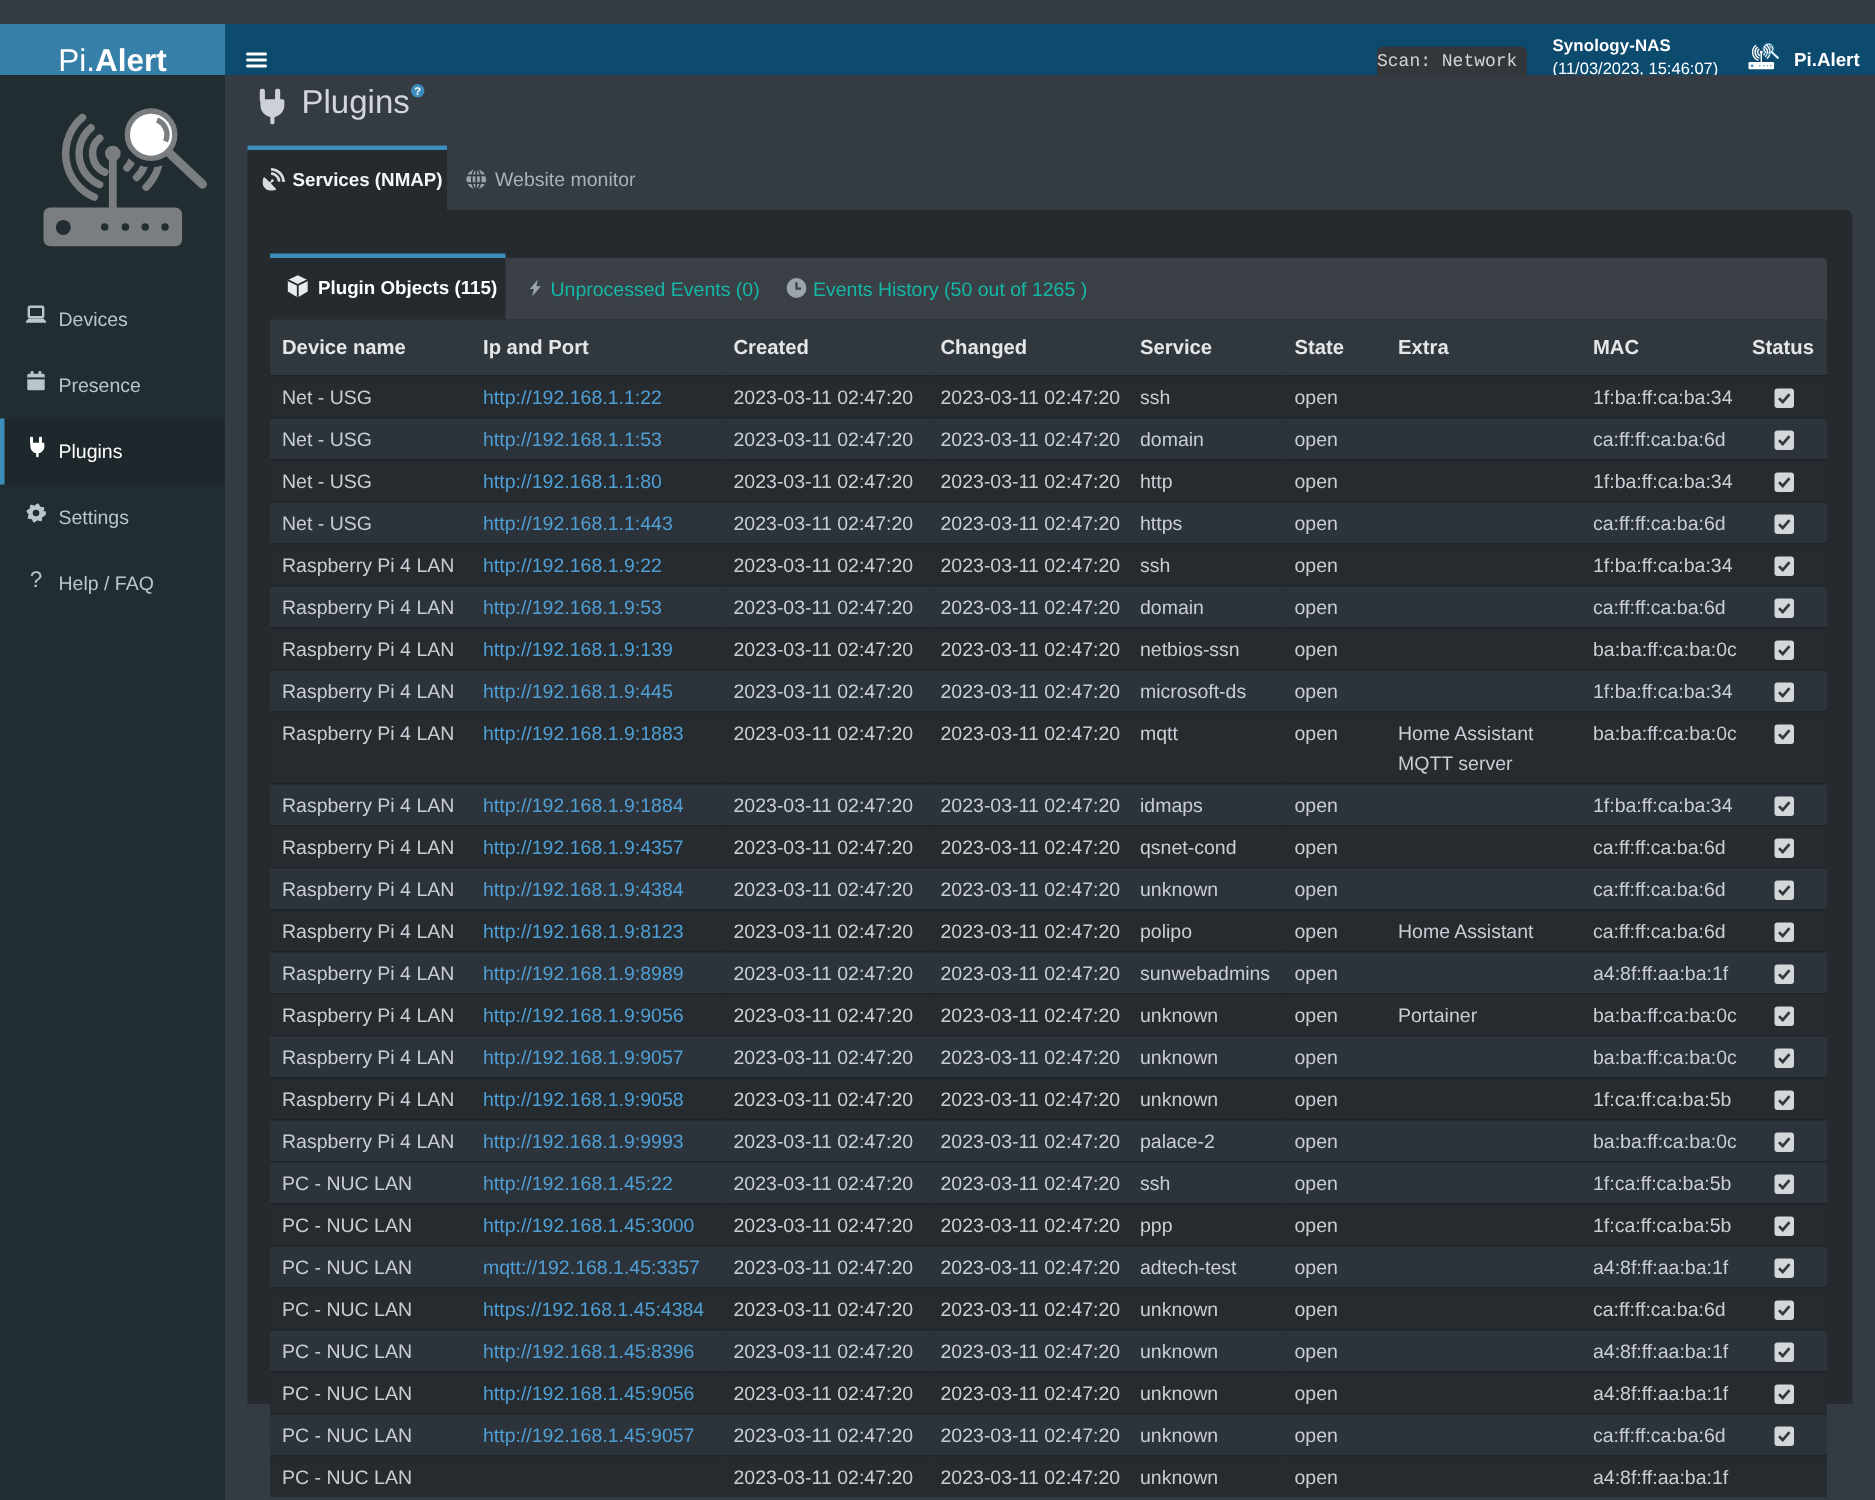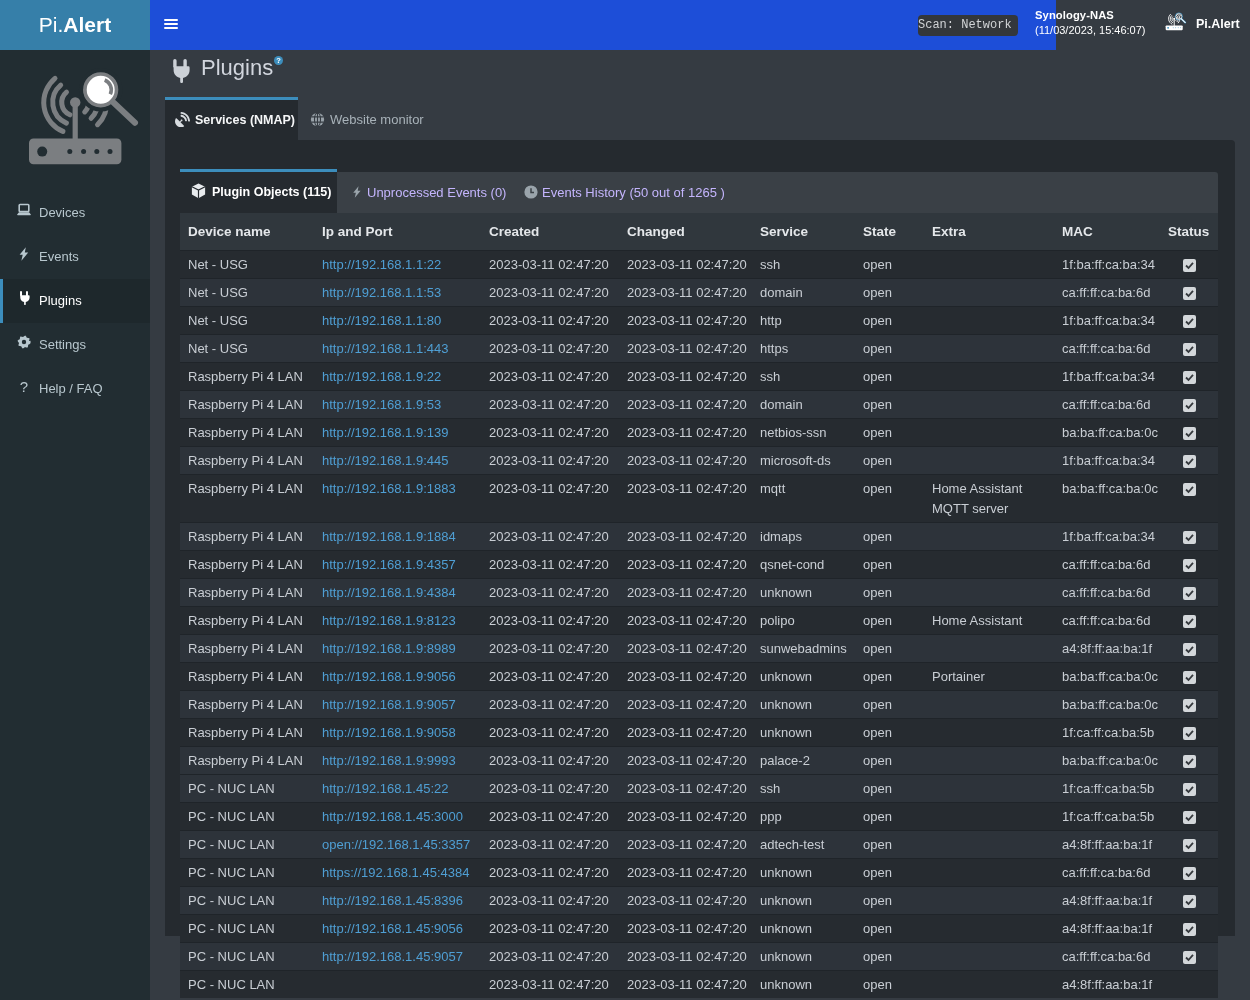--- a/index.html
+++ b/index.html
@@ -1,20 +1,20 @@
 <!DOCTYPE html>
 <html><head>
 <meta charset="utf-8">
 <style>
 * { margin:0; padding:0; box-sizing:border-box; }
 html,body { width:1250px; height:1000px; overflow:hidden; }
 body { font-family:"Liberation Sans", sans-serif; background:#353b42; position:relative; }
 
 
-.navbar { position:absolute; top:0; left:0; width:1056px; height:50px; background:#1d4ed8; }
+.navbar { position:absolute; top:16px; left:0; width:1250px; height:50px; background:#0c4a6e; }
 .logo { position:absolute; top:0; left:0; width:150px; height:50px; background:#367fa9; color:#fff; font-size:21px; text-align:center; line-height:50px; }
 .logo b { font-weight:bold; }
 .hamb { position:absolute; left:164px; top:19px; width:14px; height:12px; }
 .hamb span { display:block; height:2px; background:#fff; margin-bottom:2px; border-radius:1px;}
 .scanbox { position:absolute; left:918px; top:15px; width:100px; height:21px; background:#33373b; border-radius:4px; color:#d2d4d6; font-family:"Liberation Mono", monospace; font-size:12px; line-height:21px; }
 .nasinfo { position:absolute; left:1035px; top:8px; color:#fff; font-size:11px; line-height:15px; white-space:nowrap; }
 .nasinfo b { font-size:11.2px; letter-spacing:0.1px; }
 .nav-right { position:absolute; left:1164px; top:10px; color:#fff; }
 .nav-right .pa { position:absolute; left:32px; top:7px; font-weight:bold; font-size:12.5px; white-space:nowrap; }
 
@@ -36,21 +36,21 @@
 .otab2 { position:absolute; left:160px; top:50px; width:145px; height:40px; color:#a8b2b9; font-size:13px; line-height:40px; white-space:nowrap; }
 
 
 .opanel { position:absolute; left:15px; top:90px; width:1070px; height:796px; background:#252a2f; border-radius:0 4px 0 0;padding-left:34px; }
 
 
 .iwidget { position:absolute; left:15px; top:29px; width:1038px; height:831px; }
 .inav { position:absolute; left:0; top:0; width:1038px; height:44px; }
 .inav .band { position:absolute; left:156px; top:3px; width:882px; height:41px; background:#3a4046; border-radius:0 3px 0 0; }
 .itab-active { position:absolute; left:0; top:0; width:157px; height:44px; background:#252a2f; border-top:3px solid #3c8dbc; color:#fff; font-weight:bold; font-size:12.5px; line-height:40px; padding-left:11px; white-space:nowrap; }
-.itab { position:absolute; top:3px; height:41px; color:#c4b5fd; font-size:13px; line-height:41px; white-space:nowrap; }
+.itab { position:absolute; top:3px; height:41px; color:#14b8a6; font-size:13px; line-height:41px; white-space:nowrap; }
 .itab2 { left:171px; }
 .itab3 { left:344px; }
 
 
 table.dt { position:absolute; left:0; top:44px; width:1038px; border-collapse:separate; border-spacing:0; table-layout:fixed; font-size:13px; color:#c9ced4; }
 table.dt th { background:#30373d; color:#e4e7ea; font-size:13.5px; font-weight:bold; text-align:left; height:37px; padding:0 0 0 8px; }
 table.dt td { vertical-align:top; padding:3.5px 0 3.5px 8px; line-height:20px; border-top:1px solid #1f2429; white-space:nowrap; overflow:hidden; }
 table.dt tr.odd td { background:#262b30; }
 table.dt tr.even td { background:#2d333a; }
 table.dt a { color:#4f9fd4; text-decoration:none; }
@@ -114,22 +114,25 @@
       <circle cx="80.7" cy="32.8" r="15.8" fill="#ffffff" stroke="#7b7e81" stroke-width="3.6"></circle>
       <path d="M84.7 23.0 A10.6 10.6 0 0 1 90.3 37.3" stroke="#7b7e81" stroke-width="3.6" fill="none"></path>
       <path d="M92.7 44.8 L115.0 65.8" stroke="#7b7e81" stroke-width="6" stroke-linecap="round" fill="none"></path>
     </svg>
   <div class="menu">
     <a href="#"><span class="mi"><svg width="14" height="14" viewBox="0 0 14 14">
             <rect x="2.2" y="1.5" width="9.6" height="7" rx="0.8" fill="none" stroke="currentColor" stroke-width="1.6"></rect>
             <path d="M0.3 11.2 L2 9.3 h10 l1.7 1.9 a0.6 0.6 0 0 1-0.5 1 H0.8 a0.6 0.6 0 0 1-0.5-1 z" fill="currentColor"></path>
           </svg></span>Devices</a>
     <a href="#"><span class="mi"><svg width="14" height="14" viewBox="0 0 14 14">
-            <path d="M8.8 0.3 L2.6 7.8 h3.1 L4.4 13.7 L11.2 5.6 H7.8 L8.8 0.3 z" fill="currentColor"></path>
-          </svg></span>Events</a>
+            <rect x="1.2" y="2.2" width="11.6" height="11" rx="1" fill="currentColor"></rect>
+            <rect x="3.4" y="0.4" width="2" height="3.4" rx="0.9" fill="currentColor"></rect>
+            <rect x="8.6" y="0.4" width="2" height="3.4" rx="0.9" fill="currentColor"></rect>
+            <rect x="1.2" y="4.6" width="11.6" height="1.3" fill="#222d32"></rect>
+          </svg></span>Presence</a>
     <a href="#" class="active"><span class="mi"><svg width="14" height="14" viewBox="0 0 20 24">
             <rect x="3.2" y="0" width="3.4" height="9" rx="1.7" fill="currentColor"></rect>
             <rect x="13.4" y="0" width="3.4" height="9" rx="1.7" fill="currentColor"></rect>
             <path d="M1.6 7.2 h16.8 a1.2 1.2 0 0 1 1.2 1.2 v2.6 c0 4.2-2.9 7.2-6.6 8 v3.7 a1.2 1.2 0 0 1-2.8 0 v-3.7 c-3.7-0.8-6.6-3.8-6.6-8 v-2.6 a1.2 1.2 0 0 1 1.2-1.2 z" fill="currentColor"></path>
           </svg></span>Plugins</a>
     <a href="#"><span class="mi"><svg width="14" height="14" viewBox="0 0 14 14">
             <path d="M13.47 5.71 A6.6 6.6 0 0 1 13.47 8.29 A5.0 5.0 0 0 1 11.16 9.78 A6.6 6.6 0 0 1 10.67 12.49 A5.0 5.0 0 0 1 7.98 11.90 A6.6 6.6 0 0 1 5.71 13.47 A5.0 5.0 0 0 1 4.22 11.16 A6.6 6.6 0 0 1 1.51 10.67 A5.0 5.0 0 0 1 2.10 7.98 A6.6 6.6 0 0 1 0.53 5.71 A5.0 5.0 0 0 1 2.84 4.22 A6.6 6.6 0 0 1 3.33 1.51 A5.0 5.0 0 0 1 6.02 2.10 A6.6 6.6 0 0 1 8.29 0.53 A5.0 5.0 0 0 1 9.78 2.84 A6.6 6.6 0 0 1 12.49 3.33 A5.0 5.0 0 0 1 11.90 6.02 Z M9.2 7 A2.2 2.2 0 1 0 4.8 7 A2.2 2.2 0 1 0 9.2 7 Z" fill="currentColor" fill-rule="evenodd"></path>
           </svg></span>Settings</a>
     <a href="#"><span class="mi"><svg width="14" height="14" viewBox="0 0 14 14">
             <text x="7" y="12.5" font-size="15" text-anchor="middle" fill="currentColor" font-family="Liberation Sans">?</text>
@@ -451,21 +454,21 @@
               <td>ppp</td>
               <td>open</td>
               <td style="white-space:normal"></td>
               <td>1f:ca:ff:ca:ba:5b</td>
               <td style="text-align:center;padding-left:0"><span class="cb"><svg width="11" height="11" viewBox="0 0 11 11">
                     <path d="M2 5.5 L4.5 8 L9 2.8" stroke="#34383c" stroke-width="1.8" fill="none"></path>
                   </svg></span></td>
             </tr>
 <tr class="even">
               <td>PC - NUC LAN</td>
-              <td><a href="#">open://192.168.1.45:3357</a></td>
+              <td><a href="#">mqtt://192.168.1.45:3357</a></td>
               <td>2023-03-11 02:47:20</td>
               <td>2023-03-11 02:47:20</td>
               <td>adtech-test</td>
               <td>open</td>
               <td style="white-space:normal"></td>
               <td>a4:8f:ff:aa:ba:1f</td>
               <td style="text-align:center;padding-left:0"><span class="cb"><svg width="11" height="11" viewBox="0 0 11 11">
                     <path d="M2 5.5 L4.5 8 L9 2.8" stroke="#34383c" stroke-width="1.8" fill="none"></path>
                   </svg></span></td>
             </tr>

